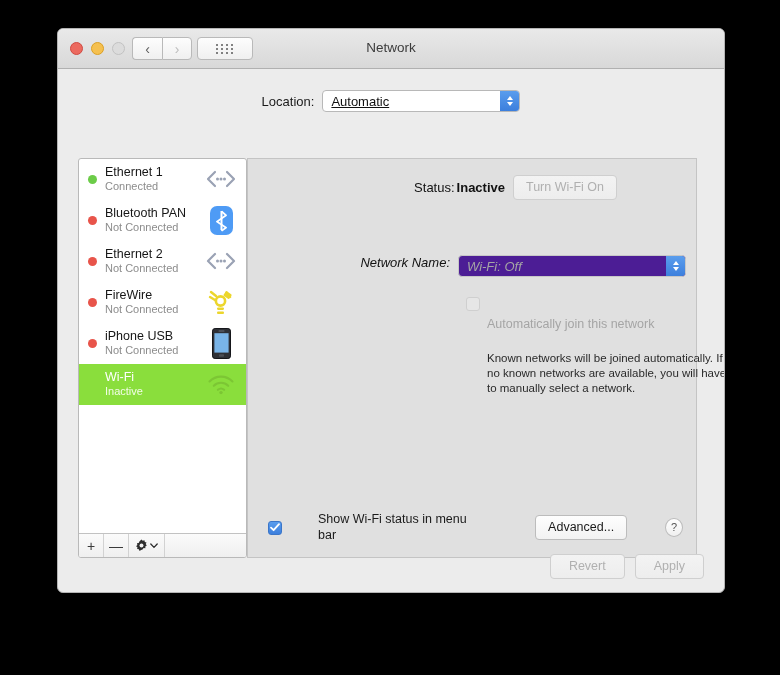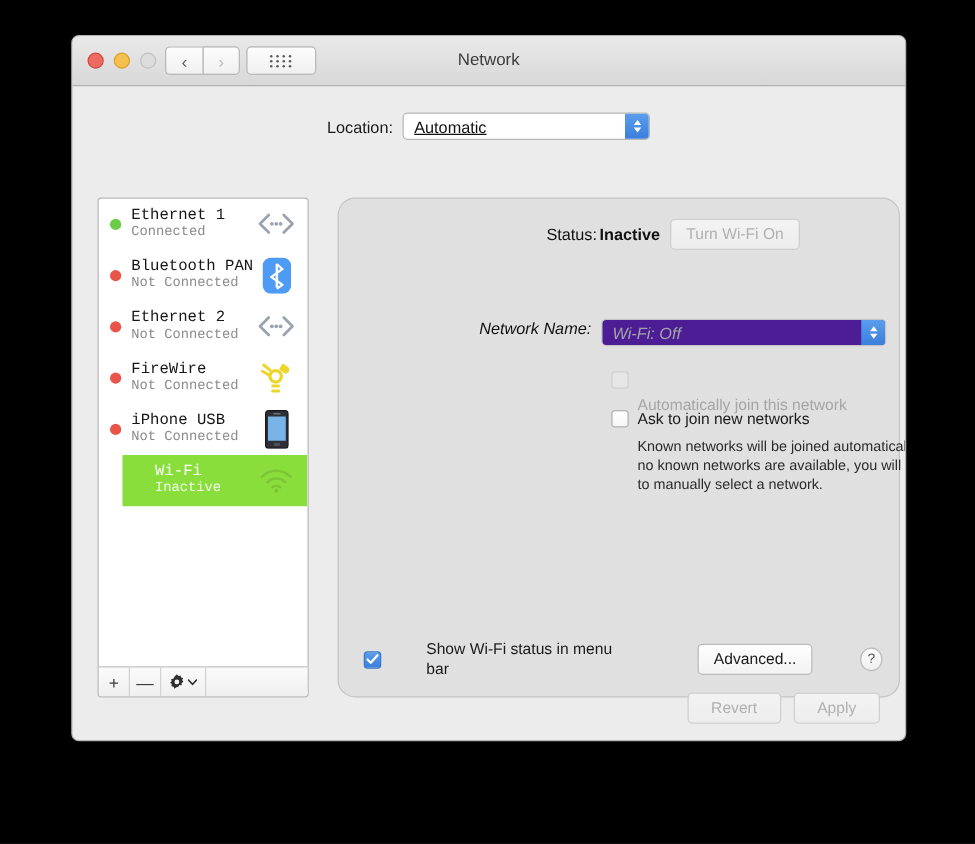--- a/index.html
+++ b/index.html
@@ -114,29 +114,29 @@
   
   .sidebar {
     position: absolute; left: 20px; top: 35px;
     width: 169px; height: 400px;
     background: #fff;
     border: 1px solid #b9b9b9;
     border-radius: 3px;
     overflow: hidden;
     display: flex; flex-direction: column;
   }
-  .svclist { flex: 1; overflow: hidden; font-family: Liberation Mono, monospace; }
+  .svclist { flex: 1; overflow: hidden; }
   .svc {
     position: relative;
     height: 41px;
     display: flex; align-items: center;
     padding-left: 9px;
     border-bottom: 1px solid transparent;
   }
-  .svc.selected { background: #8ade3c; margin-left: 19px; }
+  .svc.selected { background: #8ade3c; }
   .dot { width: 9px; height: 9px; border-radius: 50%; flex: none; margin-right: 8px; }
   .dot.green { background: #6ccc48; }
   .dot.red   { background: #e8544a; }
   .dot.none  { background: transparent; }
   .svctext { flex: 1; min-width: 0; }
   .svcname { font-size: 12.5px; color: #161616; line-height: 14px; }
   .svcstat { font-size: 11px; color: #8c8c8c; line-height: 13px; margin-top: 1px; }
   .svc.selected .svcname { color: #fff; }
   .svc.selected .svcstat { color: #f2fde7; }
   .svcicon {
@@ -155,25 +155,25 @@
     width: 25px;
     border-right: 1px solid #d2d2d2;
     display: flex; align-items: center; justify-content: center;
     font-size: 14px; color: #3a3a3a;
   }
   .sbbtn.gear { width: 36px; gap: 2px; }
   .sbspacer { flex: 1; }
 
   
   .panel {
-    position: absolute; left: 212px; top: 35px;
+    position: absolute; left: 189px; top: 35px;
     width: 450px; height: 400px;
     background: #e0e0e0;
     border: 1px solid #c4c4c4;
-    border-radius: 14px;
+    border-radius: 0;
   }
 
   .statusrow {
     position: absolute; left: 0; top: 16px; width: 100%;
     display: flex; align-items: center;
   }
   .statuslabelwrap {
     width: 265px; text-align: right; padding-right: 8px;
     font-size: 13px; color: #111;
   }
@@ -437,24 +437,20 @@
               <i class="down"></i>
             </span>
         </div>
       </div>
 
       <div class="cbrow r1">
         <span class="cb disabled"></span>
         <span class="cblabel dim">Automatically join this network</span>
       </div>
 
-      <div class="cbrow r2">
-        <span class="cb"></span>
-        <span class="cblabel">Ask to join new networks</span>
-      </div>
 
       <div class="helptext">Known networks will be joined automatically. If no known networks are available, you will have to manually select a network.</div>
 
       <div class="bottomrow">
         <span class="cb checked">
           <svg width="10" height="9" viewBox="0 0 10 9">
             <path d="M1 4.6 L3.6 7.2 L9 1.2" fill="none" stroke="#fff" stroke-width="1.8" stroke-linecap="round" stroke-linejoin="round"></path>
           </svg>
         </span>
         <span class="cblabel" style="margin-left:7px">Show Wi-Fi status in menu bar</span>

